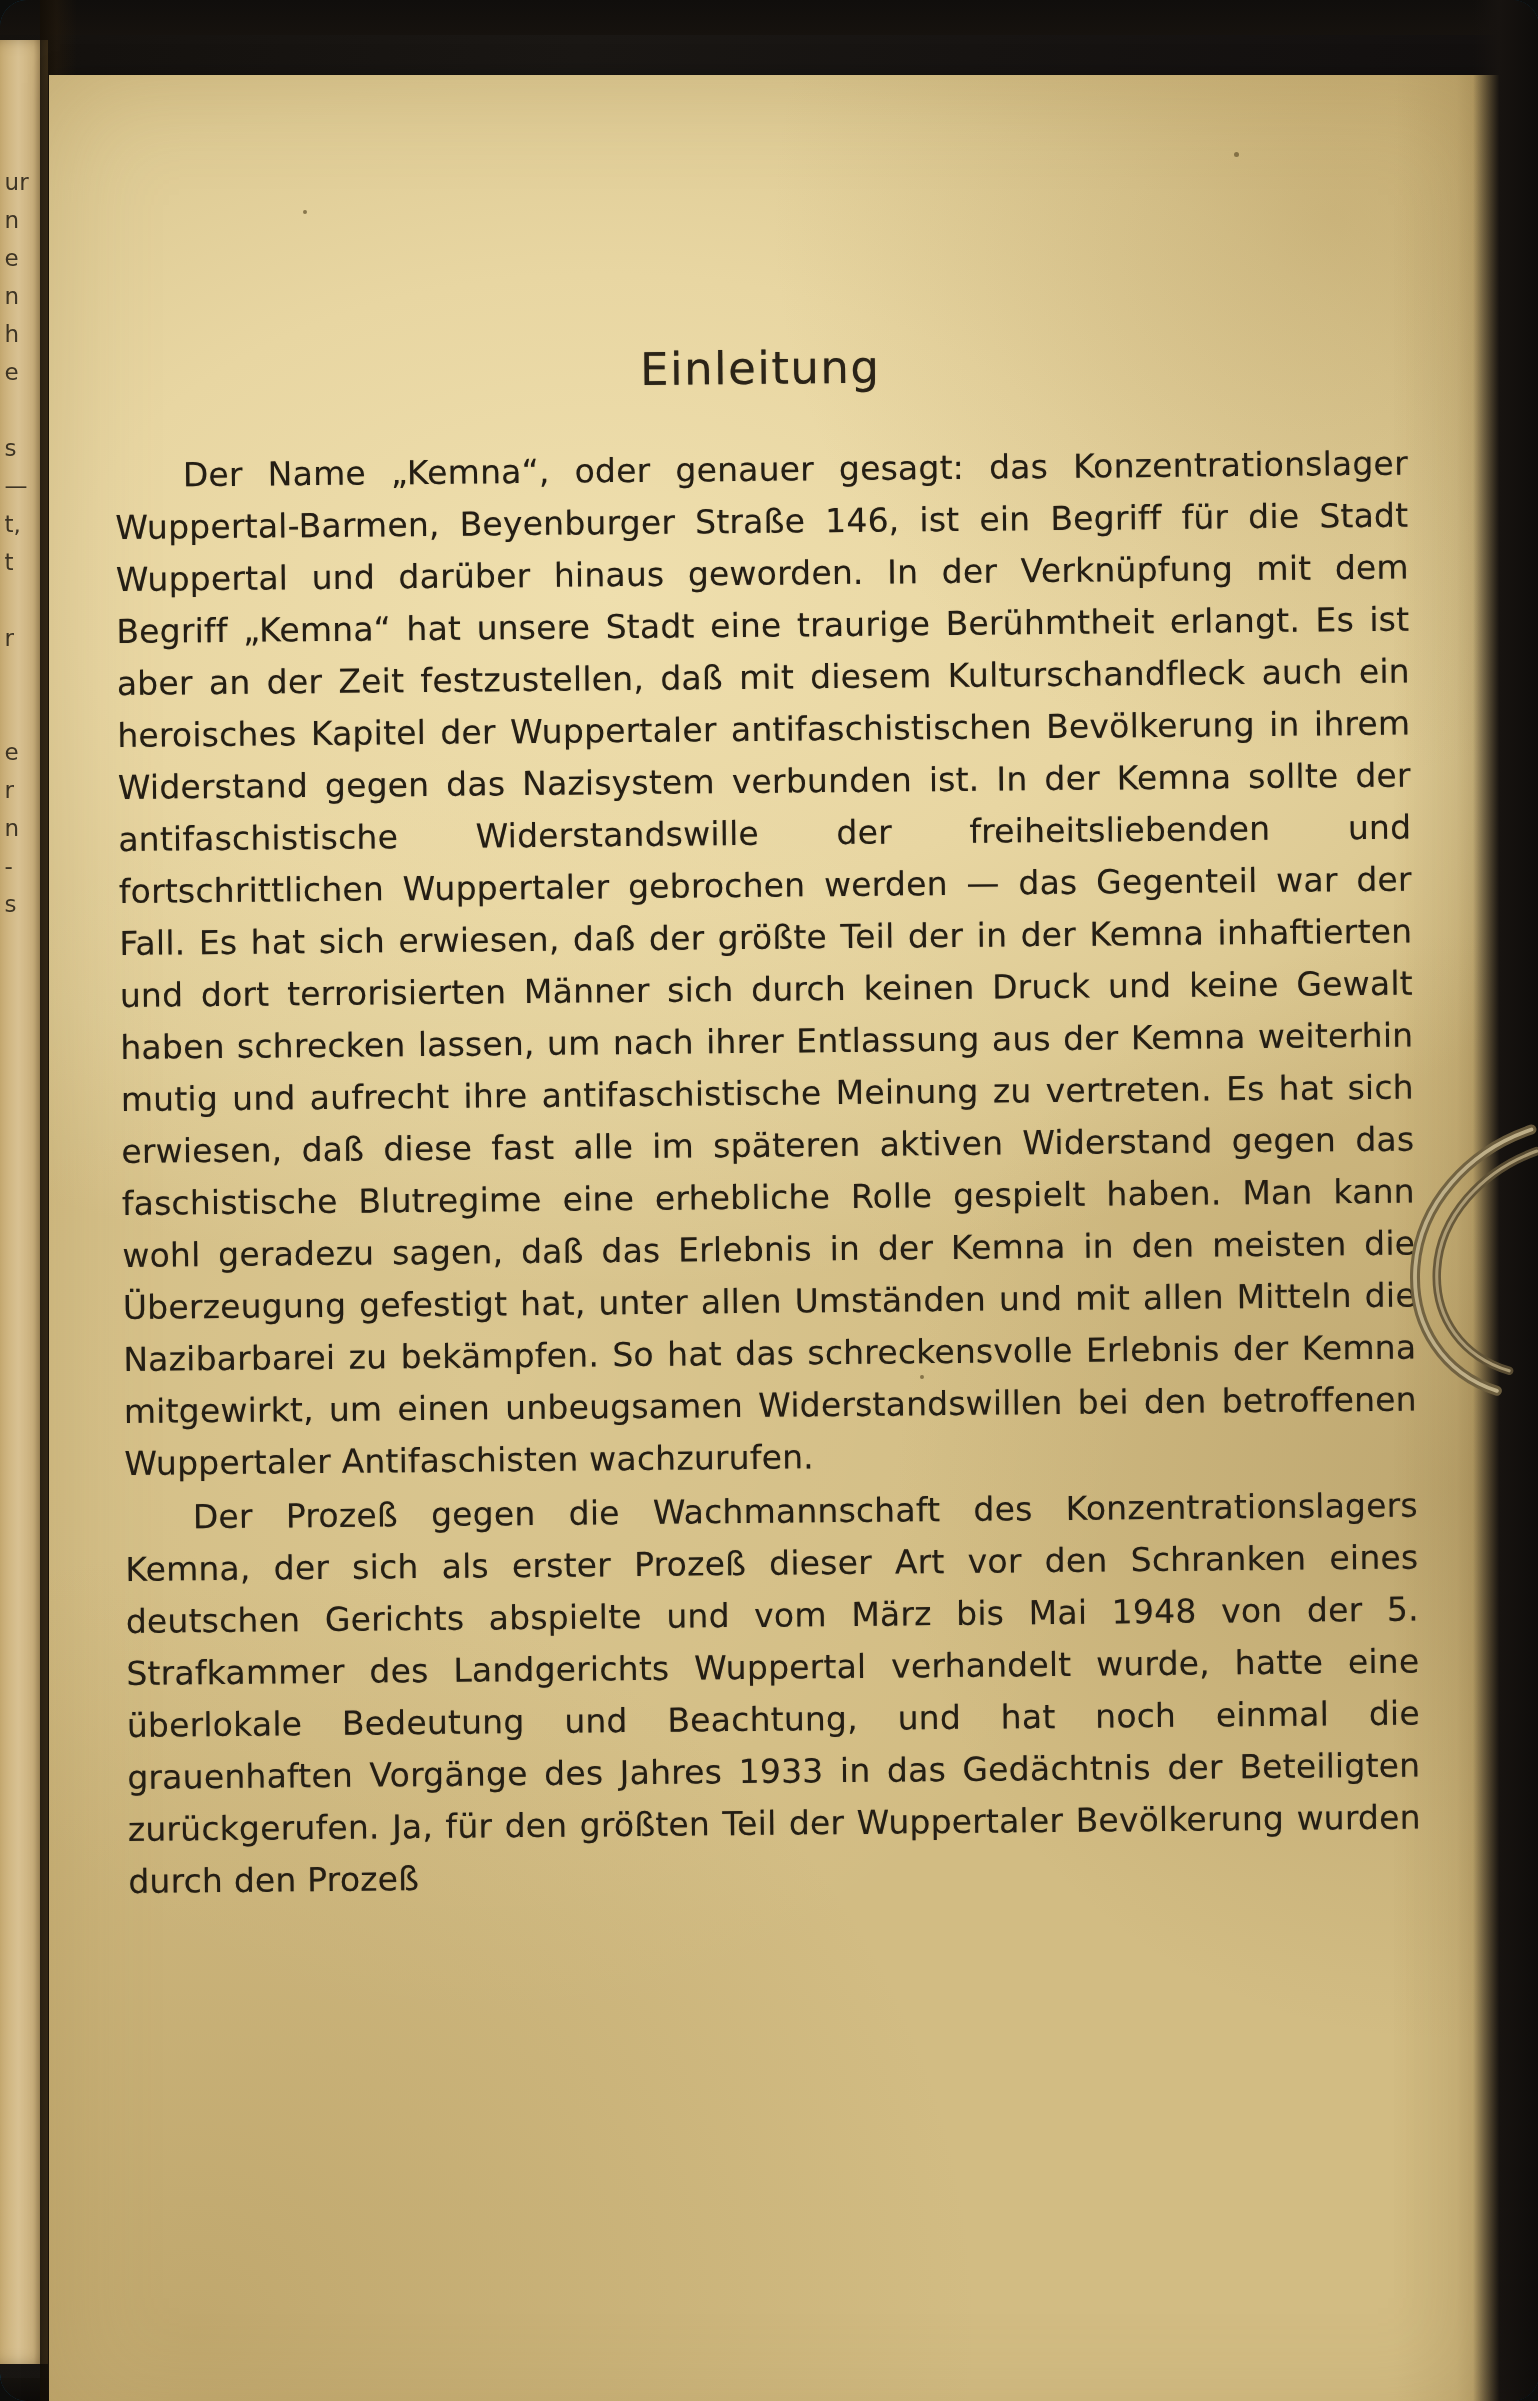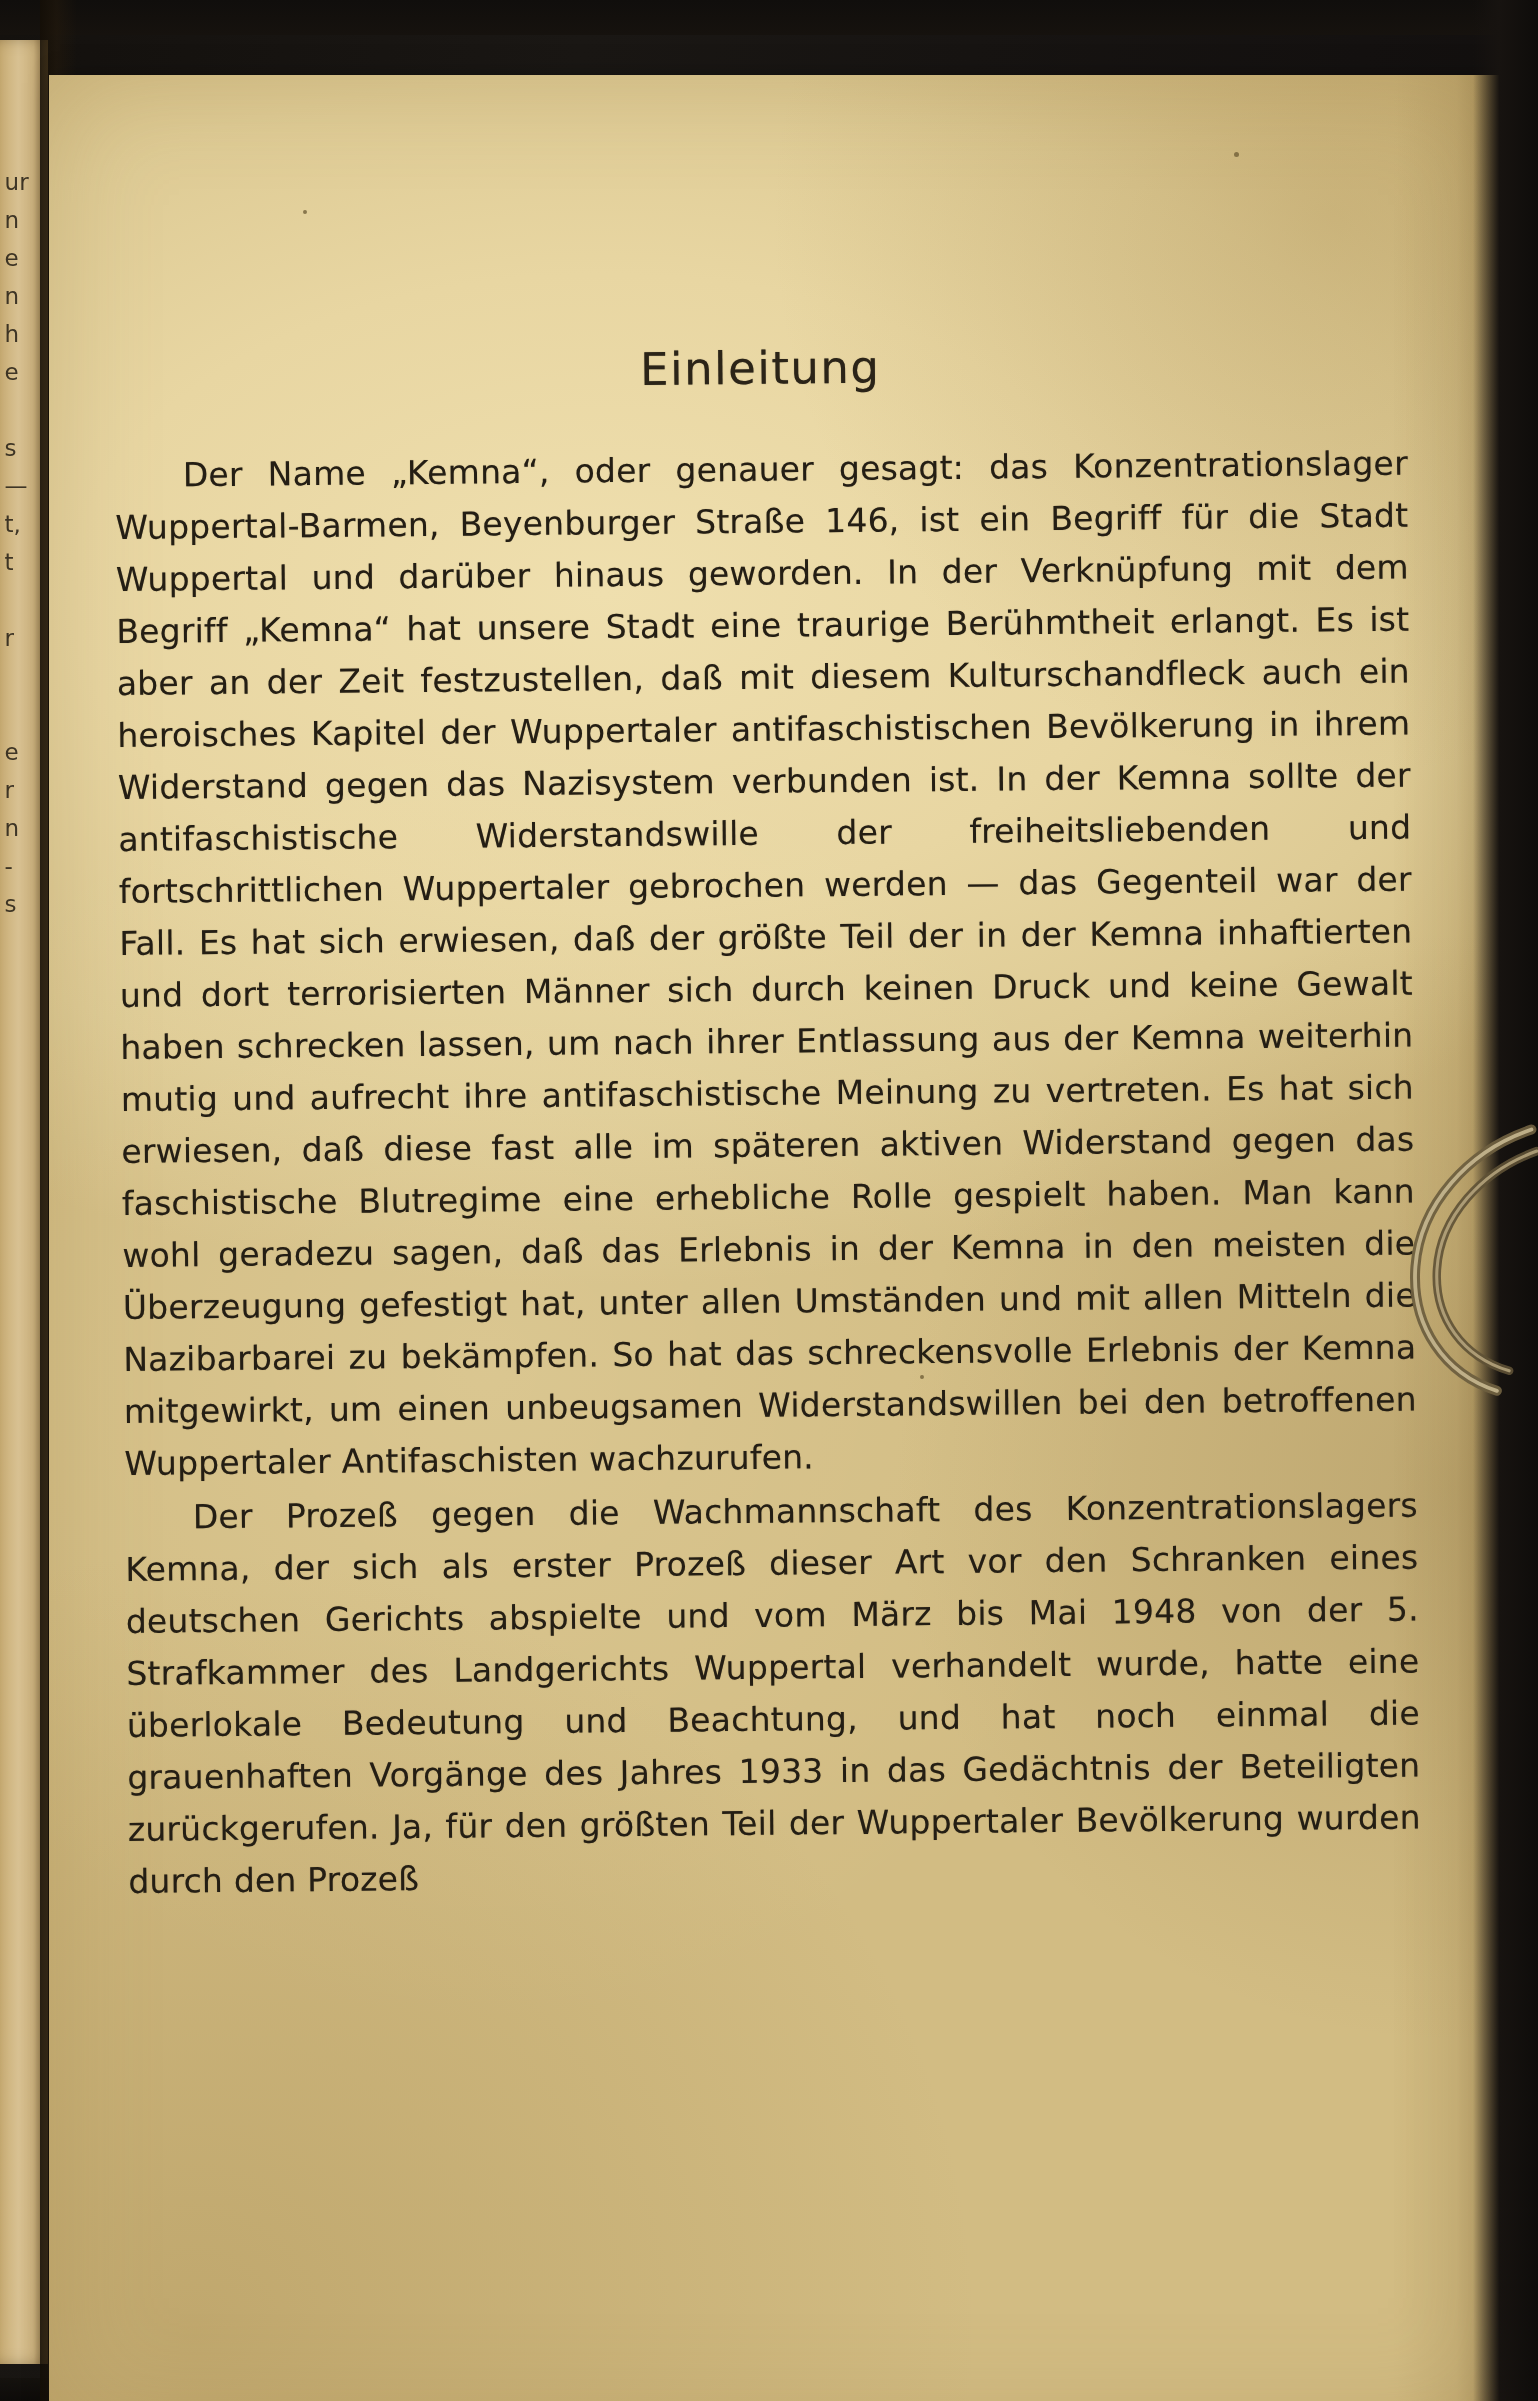--- a/index.html
+++ b/index.html
@@ -7,20 +7,21 @@
     padding: 0;
     background: #0d0d0c;
   }
   .page {
     position: relative;
     width: 1539px;
     height: 2401px;
     overflow: hidden;
     background: #0369a1;
     font-family: "DejaVu Sans", sans-serif;
+    border-radius: 27px;
   }
 
   
   .backdrop {
     position: absolute;
     inset: 0;
     background:
       linear-gradient(100deg, #14110e 0%, #1a1714 30%, #141110 70%, #0e0c0b 100%);
   }
 

